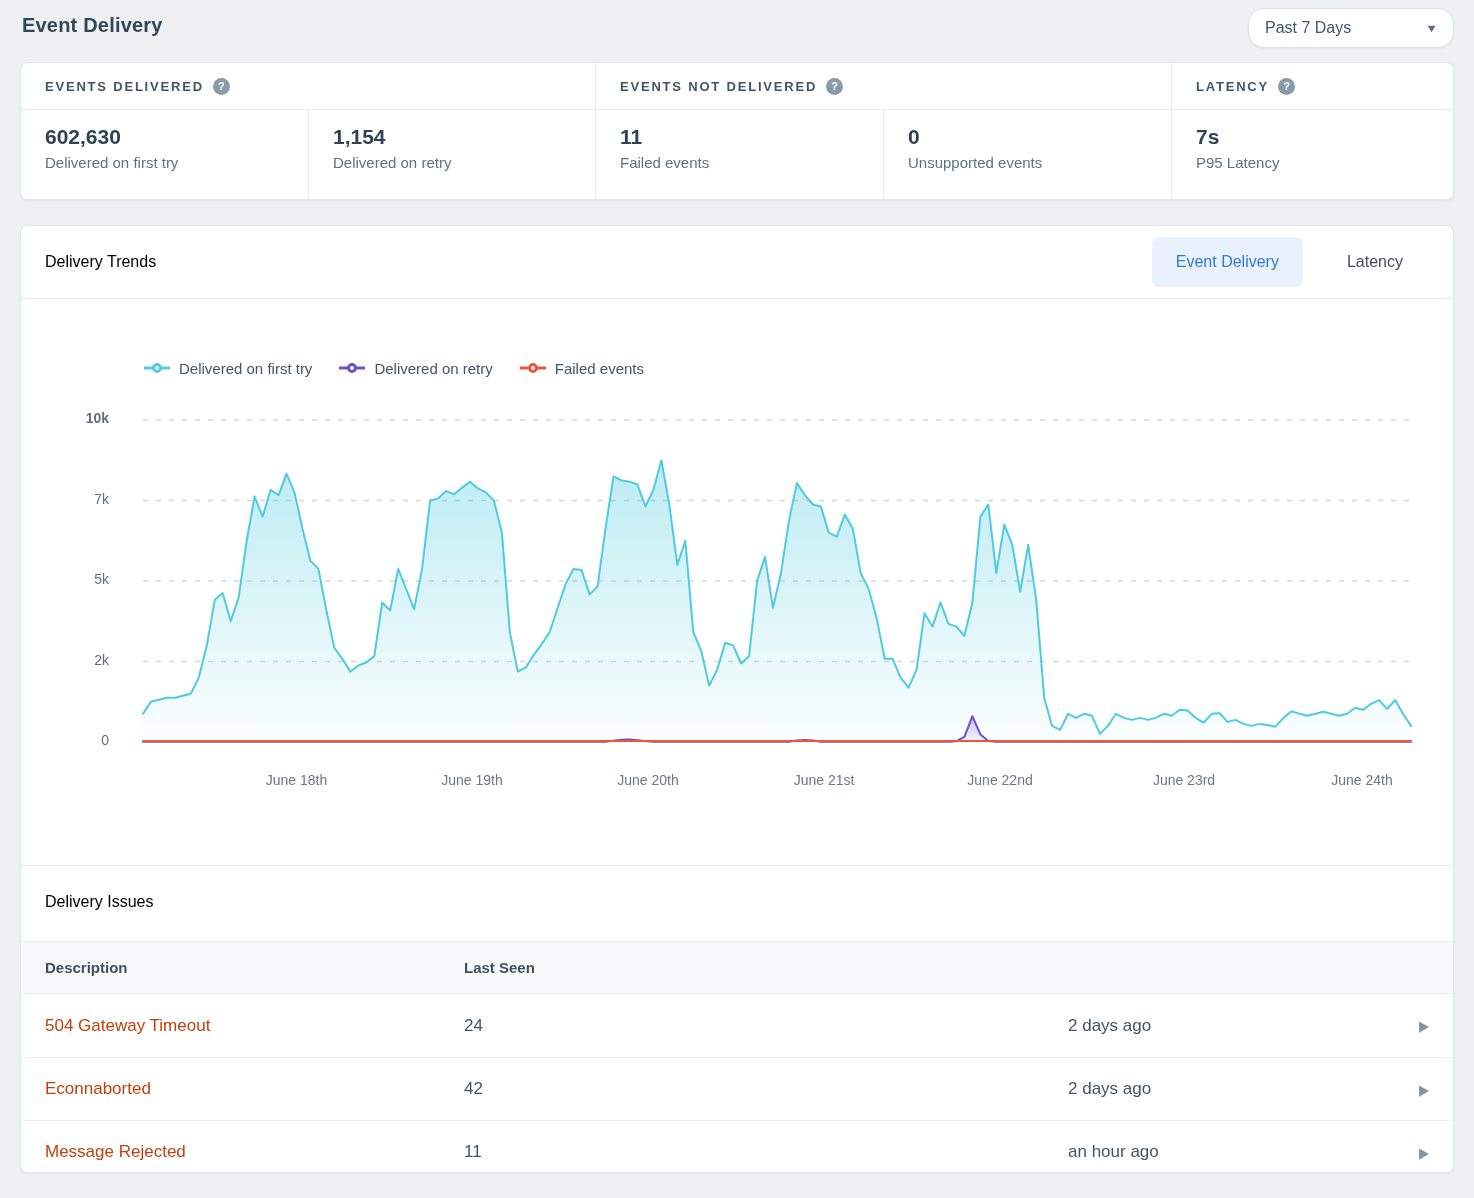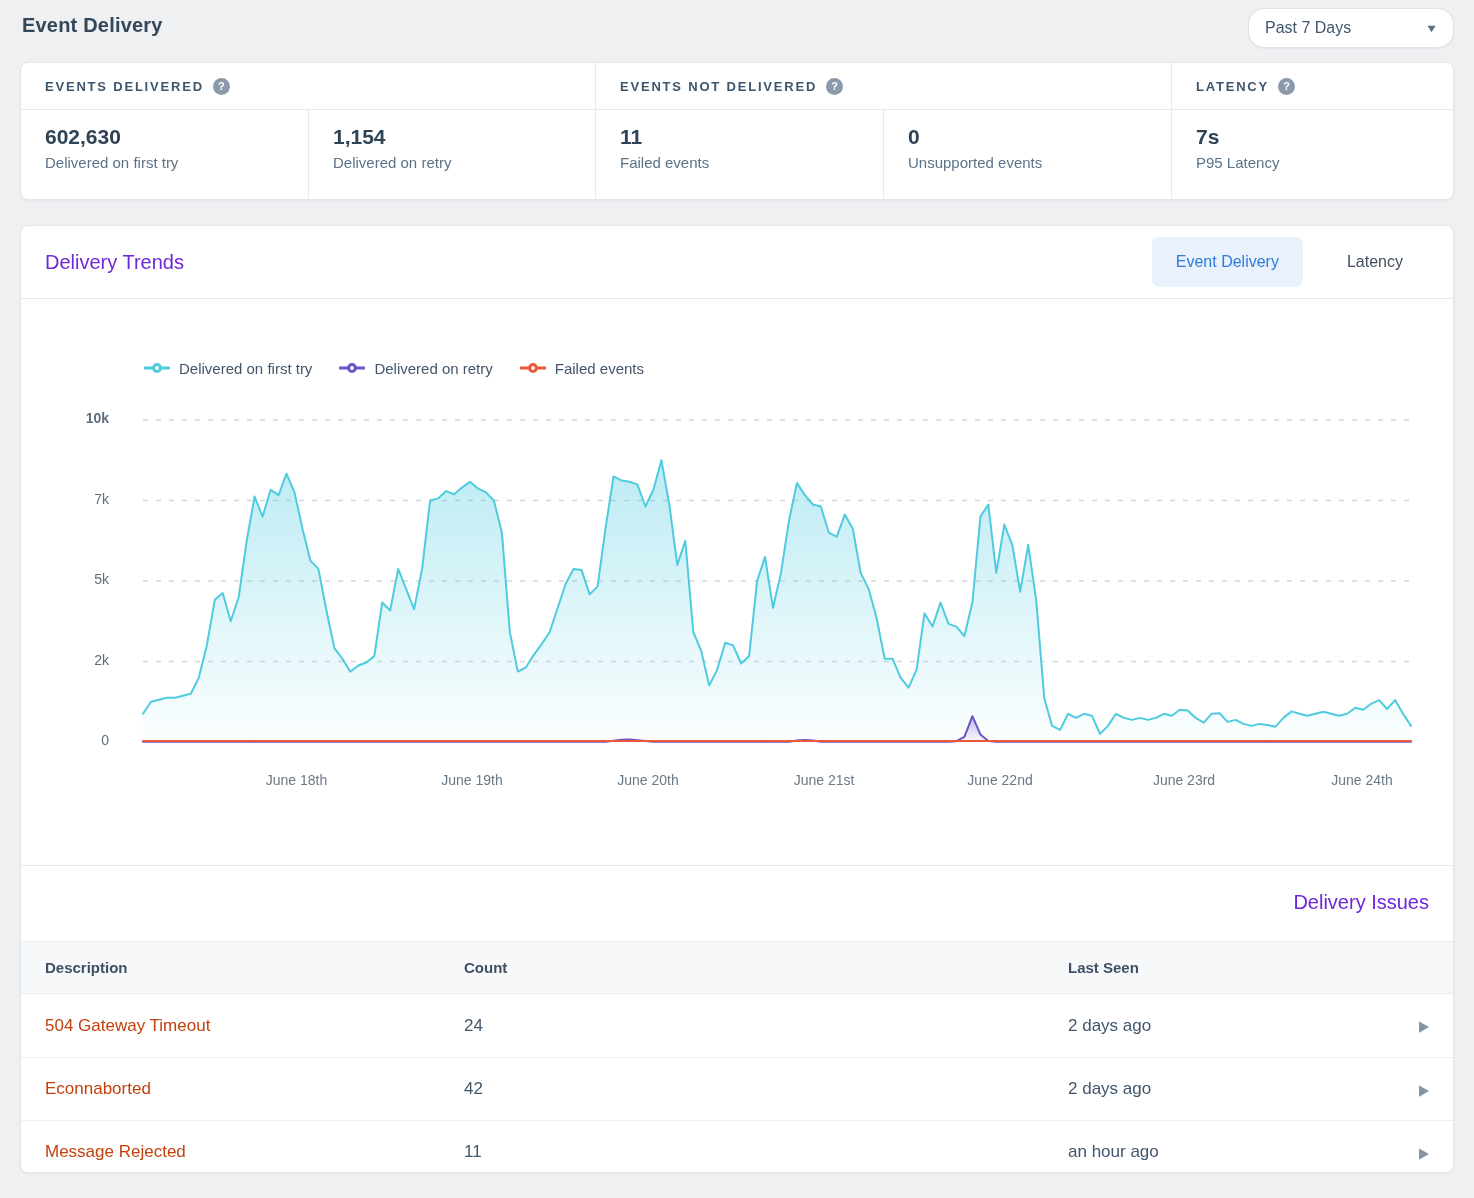--- a/index.html
+++ b/index.html
@@ -58,21 +58,21 @@
   .stat-cell.last { flex:1; }
   .stat-value { font-size:21px; font-weight:700; color:#2f4356; }
   .stat-label { font-size:15px; color:#5c7387; margin-top:5px; }
 
   
   .trends-card { height:948px; overflow:hidden; }
   .trends-header {
     height:73px; border-bottom:1px solid #e7ebef;
     display:flex; align-items:center; padding:0 26px 0 24px;
   }
-  .section-title { font-size:20px; font-weight:500; color:#6d28d9; }
+  .section-title { font-size:16px; font-weight:500; color:#000000; }
   .tabs { margin-left:auto; display:flex; align-items:center; gap:20px; }
   .tab {
     border:none; background:transparent; font-family:inherit;
     font-size:16px; font-weight:500; color:#404f5e;
     height:50px; padding:0 24px; border-radius:7px; cursor:pointer;
   }
   .tab.active { background:#e8f1fc; color:#2d7cd9; }
 
   
   .chart-section { padding-bottom:123px; }
@@ -96,21 +96,21 @@
   .x-axis { position:absolute; left:0; right:0; top:352px; height:20px; }
   .x-tick {
     position:absolute; transform:translateX(-50%);
     font-size:14px; color:#6b7885; white-space:nowrap;
   }
 
   .hr-divider { border-top:1px solid #e7ebef; }
 
   
   .issues-section { padding:22px 0 0; }
-  .issues-section .section-title { padding:0 24px; height:28px; line-height:28px;text-align:right; }
+  .issues-section .section-title { padding:0 24px; height:28px; line-height:28px; }
   .issues-table { margin-top:25px; }
   .thead {
     display:grid; grid-template-columns:419px 604px 1fr 48px;
     padding:0 24px; height:53px; align-items:center;
     background:#f7f8fa; border-top:1px solid #e9edf0; border-bottom:1px solid #e9edf0;
     font-size:15px; font-weight:700; color:#3e5063;
   }
   .trow {
     display:grid; grid-template-columns:419px 604px 1fr 48px;
     padding:0 24px; height:63px; align-items:center;
@@ -255,21 +255,20 @@
       </div>
     </div>
 
     <div class="hr-divider"></div>
 
     <div class="issues-section">
       <h2 class="section-title">Delivery Issues</h2>
       <div class="issues-table">
         <div class="thead">
           <div>Description</div>
-          <div>Count</div>
           <div>Last Seen</div>
           <div></div>
         </div>
 
         <div class="trow">
           <div><a class="issue-link">504 Gateway Timeout</a></div>
           <div>24</div>
           <div>2 days ago</div>
           <div class="caret-right">▶</div>
         </div>

